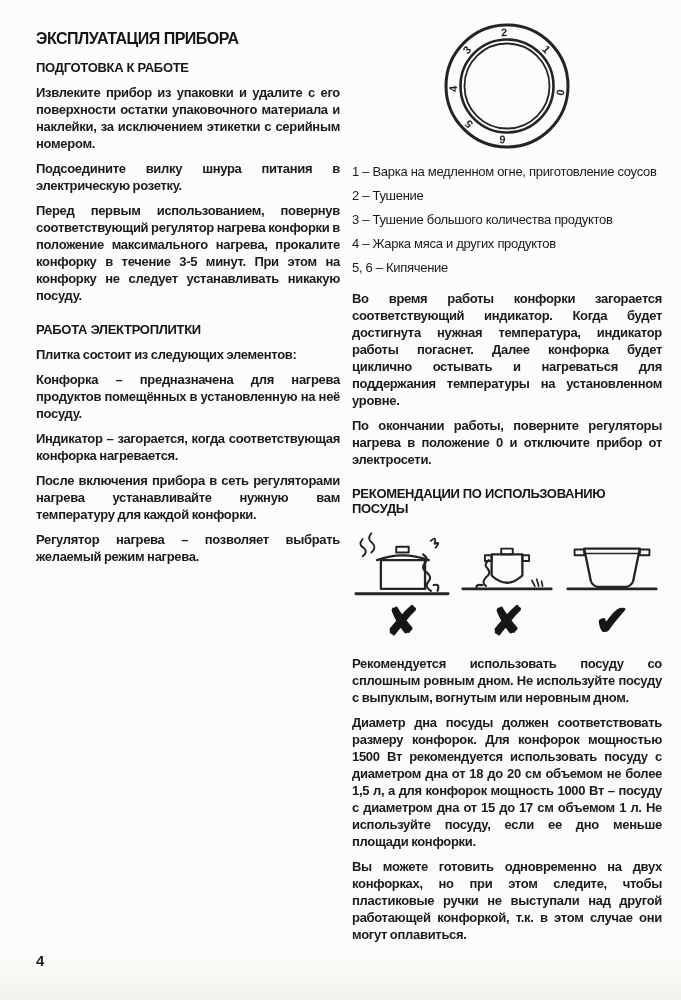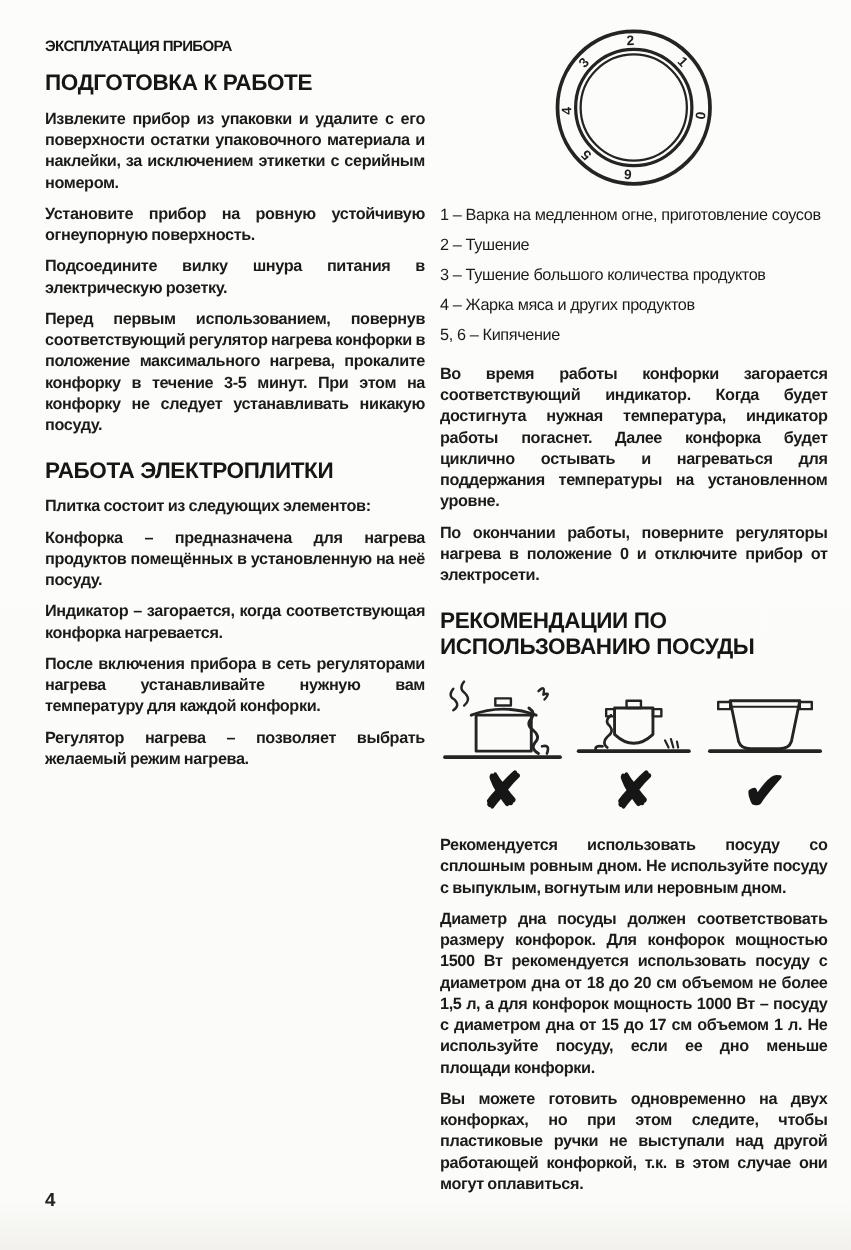--- a/index.html
+++ b/index.html
@@ -10,25 +10,25 @@
   }
   .page{
     position:relative;width:681px;height:1000px;overflow:hidden;
     background:linear-gradient(180deg,#fcfcfa 0%,#fbfbf9 96%,#f2f1ed 100%);
     color:#1b1b1b;
   }
   .col{position:absolute;top:0;}
   .col-left{left:36px;width:304px;top:30px;}
   .col-right{left:352px;width:310px;top:20px;}
   h1{
-    font-size:12px;font-weight:bold;letter-spacing:-0.5px;
+    font-size:16px;font-weight:bold;letter-spacing:-0.5px;
     margin:0 0 12px 0;color:#161616;
   }
   h2{
-    font-size:18px;font-weight:bold;letter-spacing:-0.3px;
+    font-size:13px;font-weight:bold;letter-spacing:-0.3px;
     margin:0 0 9px 0;color:#161616;
   }
   h2.spaced{margin-top:18px;}
   p.body{
     font-size:13px;line-height:17px;letter-spacing:-0.3px;word-spacing:-0.5px;
     text-align:justify;margin:0 0 8px 0;font-weight:bold;
   }
   .dial-wrap{text-align:center;margin:0 0 6px 0;height:134px;}
   .dial-wrap svg{display:inline-block;}
   .dial-num{font-family:"Liberation Sans",sans-serif;font-size:11px;font-weight:bold;fill:#1e1e1e;}
@@ -57,21 +57,20 @@
 </head>
 <body>
 
 <div class="page">
 
   <div class="col col-left">
     <h1>ЭКСПЛУАТАЦИЯ ПРИБОРА</h1>
 
     <h2>ПОДГОТОВКА К РАБОТЕ</h2>
     <p class="body">Извлеките прибор из упаковки и удалите с его поверхности остатки упаковочного материала и наклейки, за исключением этикетки с серийным номером.</p>
-    <p class="body">Установите прибор на ровную устойчивую огнеупорную поверхность.</p>
     <p class="body">Подсоедините вилку шнура питания в электрическую розетку.</p>
     <p class="body">Перед первым использованием, повернув соответствующий регулятор нагрева конфорки в положение максимального нагрева, прокалите конфорку в течение 3-5 минут. При этом на конфорку не следует устанавливать никакую посуду.</p>
 
     <h2 class="spaced">РАБОТА ЭЛЕКТРОПЛИТКИ</h2>
     <p class="body">Плитка состоит из следующих элементов:</p>
     <p class="body">Конфорка – предназначена для нагрева продуктов помещённых в установленную на неё посуду.</p>
     <p class="body">Индикатор – загорается, когда соответствующая конфорка нагревается.</p>
     <p class="body">После включения прибора в сеть регуляторами нагрева устанавливайте нужную вам температуру для каждой конфорки.</p>
     <p class="body">Регулятор нагрева – позволяет выбрать желаемый режим нагрева.</p>
   </div>

